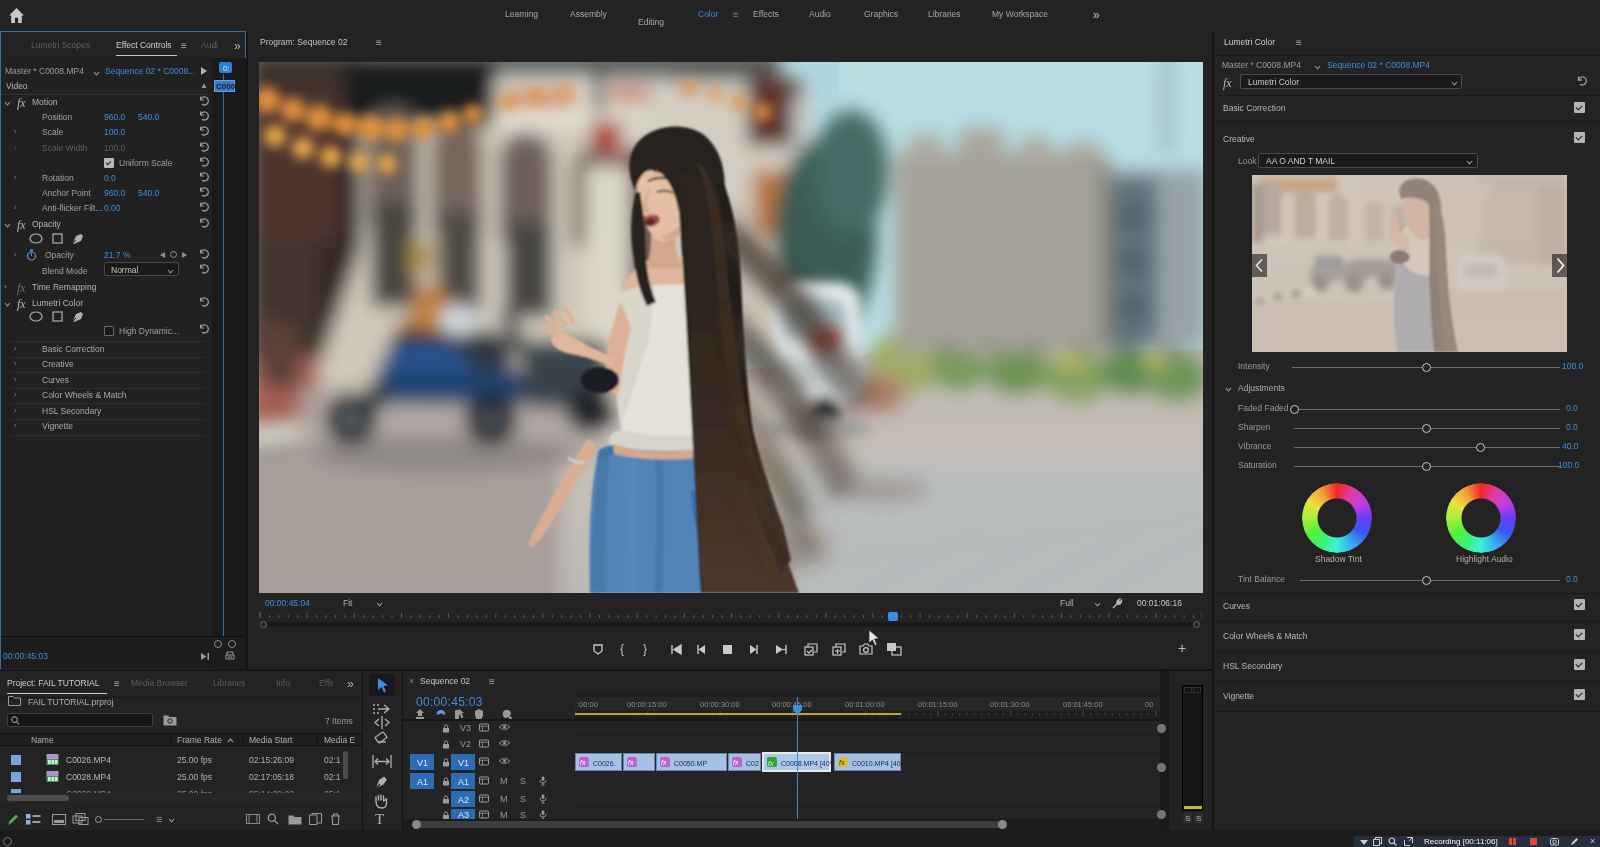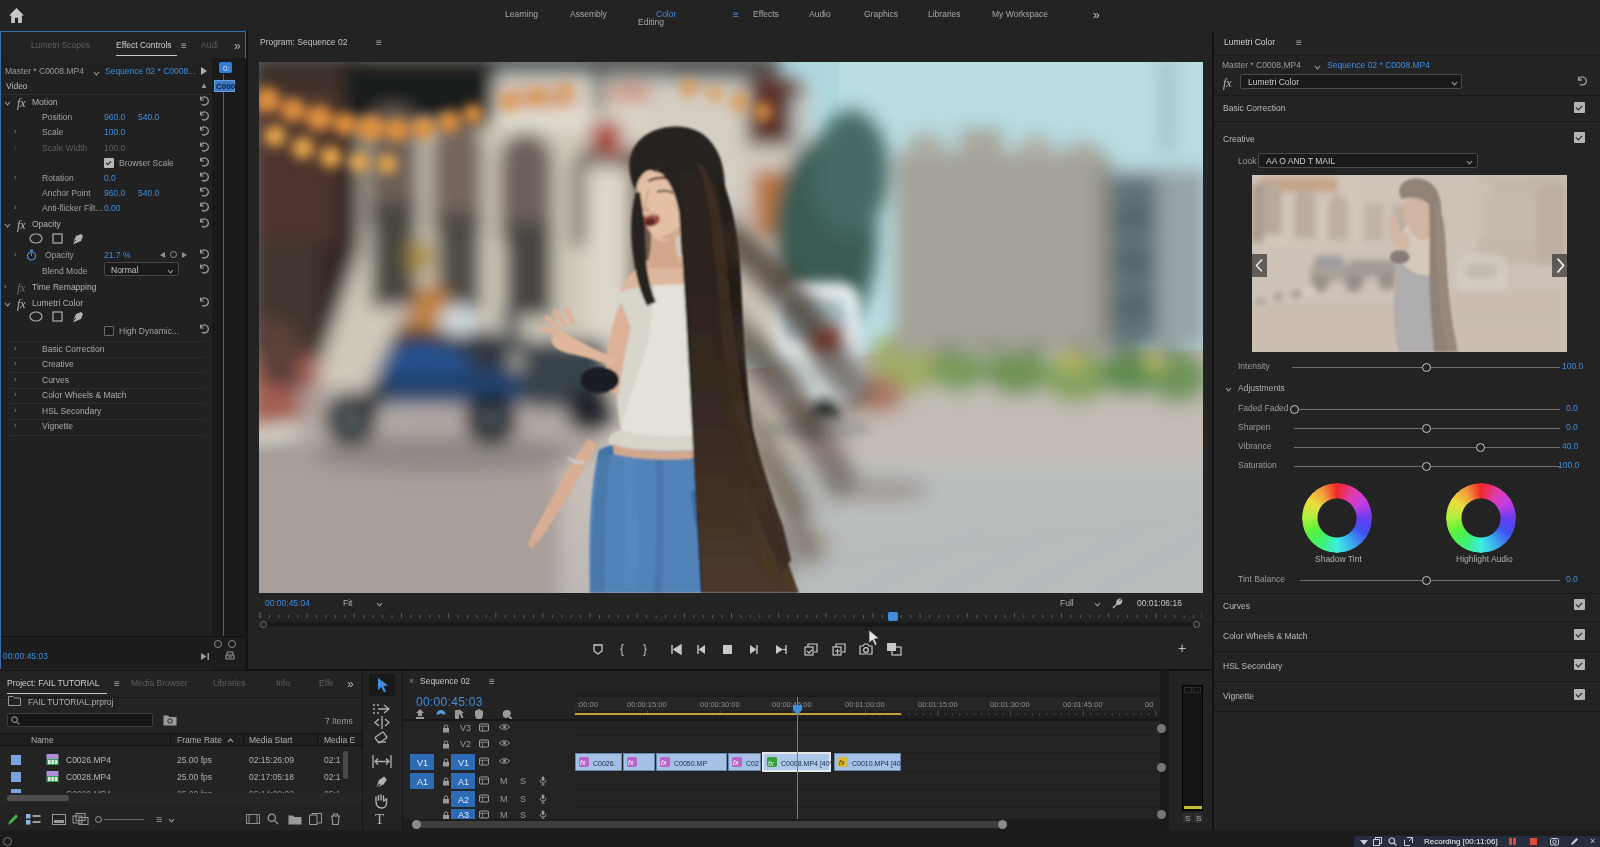--- a/index.html
+++ b/index.html
@@ -21,21 +21,21 @@
 <body>
 <div id="app">
 
 <div class="panel" style="left:0;top:0;width:1600px;height:31px;background:#232323">
 <svg class="ab" style="left:8px;top:7px" width="17" height="17" viewBox="0 0 16 16">
         <path d="M8 1 L15 8 L13 8 L13 15 L9.5 15 L9.5 10 L6.5 10 L6.5 15 L3 15 L3 8 L1 8 Z" fill="#c8c8c8"></path>
       </svg>
 <div class="t" style="left:505px;top:10px">Learning</div>
 <div class="t" style="left:570px;top:10px">Assembly</div>
 <div class="t" style="left:638px;top:18px">Editing</div>
-<div class="t tb" style="left:656px;top:10px">Color</div>
+<div class="t tb" style="left:698px;top:10px">Color</div>
 <div class="t tb" style="left:733px;top:10px;font-size:10px">≡</div>
 <div class="t" style="left:753px;top:10px">Effects</div>
 <div class="t" style="left:809px;top:10px">Audio</div>
 <div class="t" style="left:864px;top:10px">Graphics</div>
 <div class="t" style="left:928px;top:10px">Libraries</div>
 <div class="t" style="left:992px;top:10px">My Workspace</div>
 <div class="t" style="left:1093px;top:9px;font-size:12px;color:#c0c0c0">»</div>
 </div>
 
 <div class="panel" id="ec" style="left:0;top:31px;width:246px;height:638px;border:1px solid #3a6fa5;background:#232323">
@@ -79,21 +79,21 @@
 <div class="t" style="left:13px;top:96px;font-size:8px;color:#8a8a8a">›</div>
 <div class="t" style="left:41px;top:96px;color:#a0a0a0">Scale</div>
 <div class="t tb" style="left:103px;top:96px">100.0</div>
 
 <div class="t" style="left:13px;top:112px;font-size:8px;color:#555">›</div>
 <div class="t dim" style="left:41px;top:112px">Scale Width</div>
 <div class="t dim" style="left:103px;top:112px">100.0</div>
 
 <div class="ab" style="left:103px;top:126px;width:10px;height:10px;background:#b8b8b8;border-radius:1px"></div>
 <div class="ab" style="left:105px;top:129px;width:5px;height:3px;border-left:1.6px solid #1a1a1a;border-bottom:1.6px solid #1a1a1a;transform:rotate(-45deg)"></div>
-<div class="t" style="left:118px;top:127px;color:#a0a0a0">Browser Scale</div>
+<div class="t" style="left:118px;top:127px;color:#a0a0a0">Uniform Scale</div>
 
 <div class="t" style="left:13px;top:142px;font-size:8px;color:#8a8a8a">›</div>
 <div class="t" style="left:41px;top:142px;color:#a0a0a0">Rotation</div>
 <div class="t tb" style="left:103px;top:142px">0.0</div>
 
 <div class="t" style="left:41px;top:157px;color:#a0a0a0">Anchor Point</div>
 <div class="t tb" style="left:103px;top:157px">960.0</div>
       <div class="t tb" style="left:137px;top:157px">540.0</div>
 
 <div class="t" style="left:13px;top:172px;font-size:8px;color:#8a8a8a">›</div>

